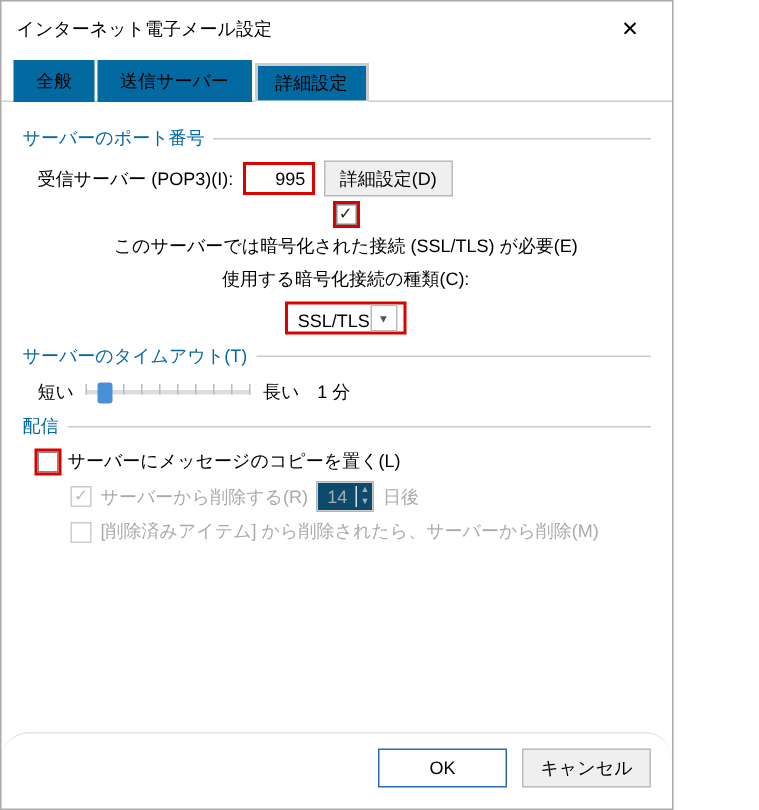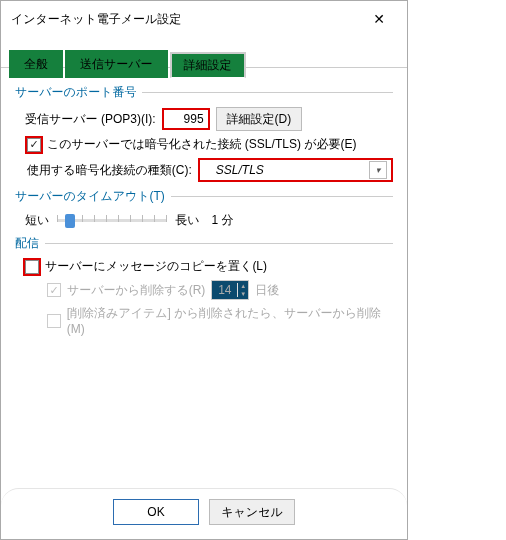--- a/index.html
+++ b/index.html
@@ -1,79 +1,78 @@
 <!DOCTYPE html>
 <html><head>
 <meta charset="utf-8">
 <style>
   * { box-sizing: border-box; font-family: "Meiryo UI", "MS UI Gothic", sans-serif; }
   body { margin: 0; background: #fff; }
   .window {
-    width: 408px; height: 540px; border: 1px solid #aaa; position: relative;
+    width: 449px; height: 540px; border: 1px solid #aaa; position: relative;
     display: flex; flex-direction: column; background: #fff;
   }
   .titlebar {
     display: flex; align-items: center; justify-content: space-between;
     padding: 6px 8px 4px 10px; font-size: 12px;
   }
   .close-btn {
     width: 40px; height: 24px; display: flex; align-items: center; justify-content: center;
     font-size: 14px; cursor: pointer;
   }
   .tabs {
     display: flex; align-items: flex-end; padding: 0 8px; position: relative;
     border-bottom: 1px solid #ccc; margin-top: 4px;
   }
   .tab {
     padding: 5px 14px 5px 14px; font-size: 12px; border: 1px solid transparent;
-    border-bottom: none; cursor: pointer; background: #15803d; margin-right: 2px;
-    position: relative; top: 11px;
+    border-bottom: none; cursor: pointer; background: #0369a1; margin-right: 2px;
+    position: relative; top: 1px;
   }
   .tab.active {
     border-color: #ccc; border-bottom: 1px solid #fff;
   }
   .hl-tab {
     border: 2px solid #d00; padding: 3px 12px 3px 12px;
   }
   .content {
     flex: 1 1 auto; padding: 10px 14px; font-size: 12px; overflow: hidden;
   }
   .group-label {
     font-size: 12px; color: #0369a1; display: flex; align-items: center; margin: 6px 0 6px 0;
   }
   .group-label::after {
     content: ""; flex: 1; border-top: 1px solid #ccc; margin-left: 6px;
   }
   .row {
     display: flex; align-items: center; margin: 5px 0 5px 10px; gap: 6px;
   }
-  .row.indent2 { margin-left: 12px; }
+  .row.indent2 { margin-left: 12px; flex-direction: column; }
   .row.indent3 { margin-left: 32px; }
   input[type=text].num {
     width: 48px; height: 22px; font-size: 12px; padding: 1px 4px;
     border: 2px solid #d00; text-align: right;
   }
   button.std {
     height: 24px; font-size: 12px; padding: 0 10px; background: #efefef;
     border: 1px solid #bbb; cursor: pointer;
   }
   .chk {
     width: 14px; height: 14px; border: 1px solid #888; background: #fff;
     display: inline-flex; align-items: center; justify-content: center; font-size: 11px;
     line-height: 1;
   }
   .chk.hl { outline: 2px solid #d00; outline-offset: 0; }
   .chk.checked::after { content: "✓"; color: #222; }
   .chk.disabled { border-color: #ccc; }
   .chk.disabled.checked::after { color: #bbb; }
   .drop {
-    flex: 1; height: 24px; display: flex; align-items: center; justify-content: space-between;
-    padding: 0 4px 0 16px; border: 2px solid #d00; background: #fff; cursor: pointer;
+    flex: 1; height: 24px; display: flex; align-items: flex-end; justify-content: space-between;
+    padding: 0 4px 0 6px; border: 2px solid #d00; background: #fff; cursor: pointer;
     max-width: 200px;
-    font-style: italic;
   }
   .drop .caret {
     width: 18px; height: 18px; border: 1px solid #bbb; display: flex;
     align-items: center; justify-content: center; font-size: 9px; color: #555;
   }
   .slider-wrap { display: flex; align-items: center; gap: 8px; margin: 4px 0 4px 10px; }
   .slider {
     width: 110px; height: 18px; position: relative;
   }
   .slider .track {
@@ -82,21 +81,21 @@
   .slider .ticks {
     position: absolute; left: 0; right: 0; top: 4px; height: 10px;
     display: flex; justify-content: space-between;
   }
   .slider .ticks span { width: 1px; height: 7px; background: #bbb; }
   .slider .thumb {
     position: absolute; top: 3px; left: 8px; width: 10px; height: 14px;
     background: #4a90d9; border-radius: 2px;
   }
   .buttons {
-    display: flex; justify-content: center; gap: 10px;
+    display: flex; justify-content: flex-end; gap: 10px;
     padding: 10px 14px 14px 14px; border-top: 1px solid #e5e5e5; border-radius: 18px;
   }
   .buttons button {
     width: 86px; height: 26px; font-size: 12px; cursor: pointer;
     background: #efefef; border: 1px solid #bbb;
   }
   .buttons button.primary { border: 1.5px solid #2b6cb0; background: #fff; }
   .disabled-text { color: #aaa; }
   .spin {
     display: inline-flex; align-items: center; border: 1px solid #ccc; background: #0c4a6e;

